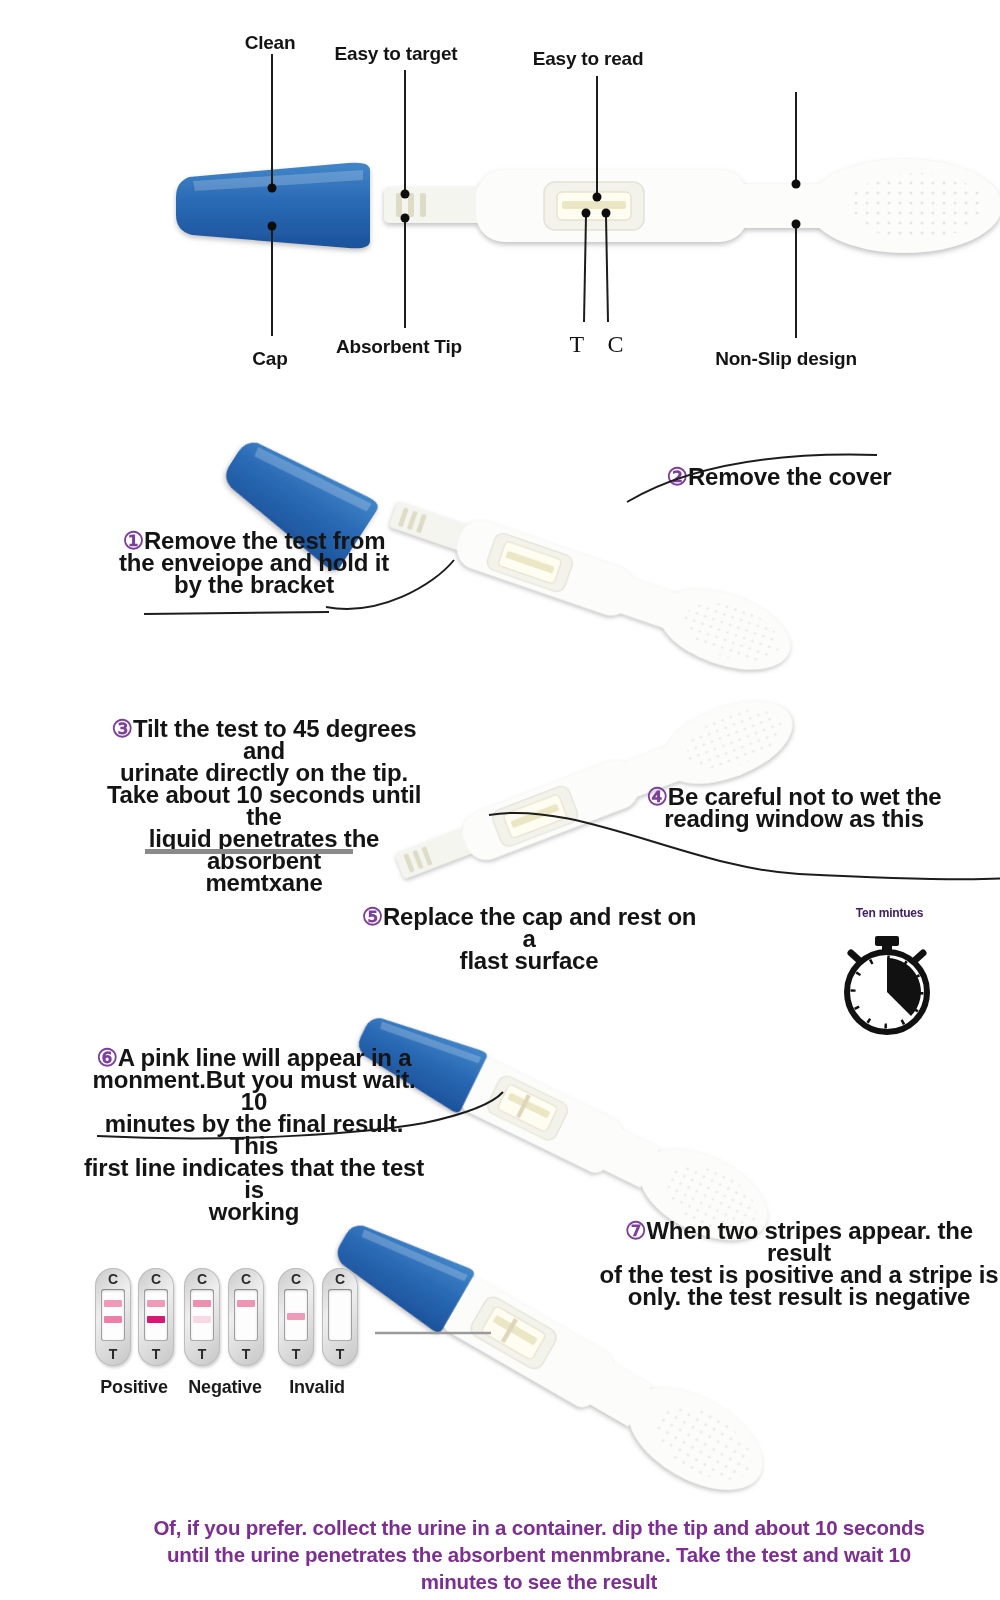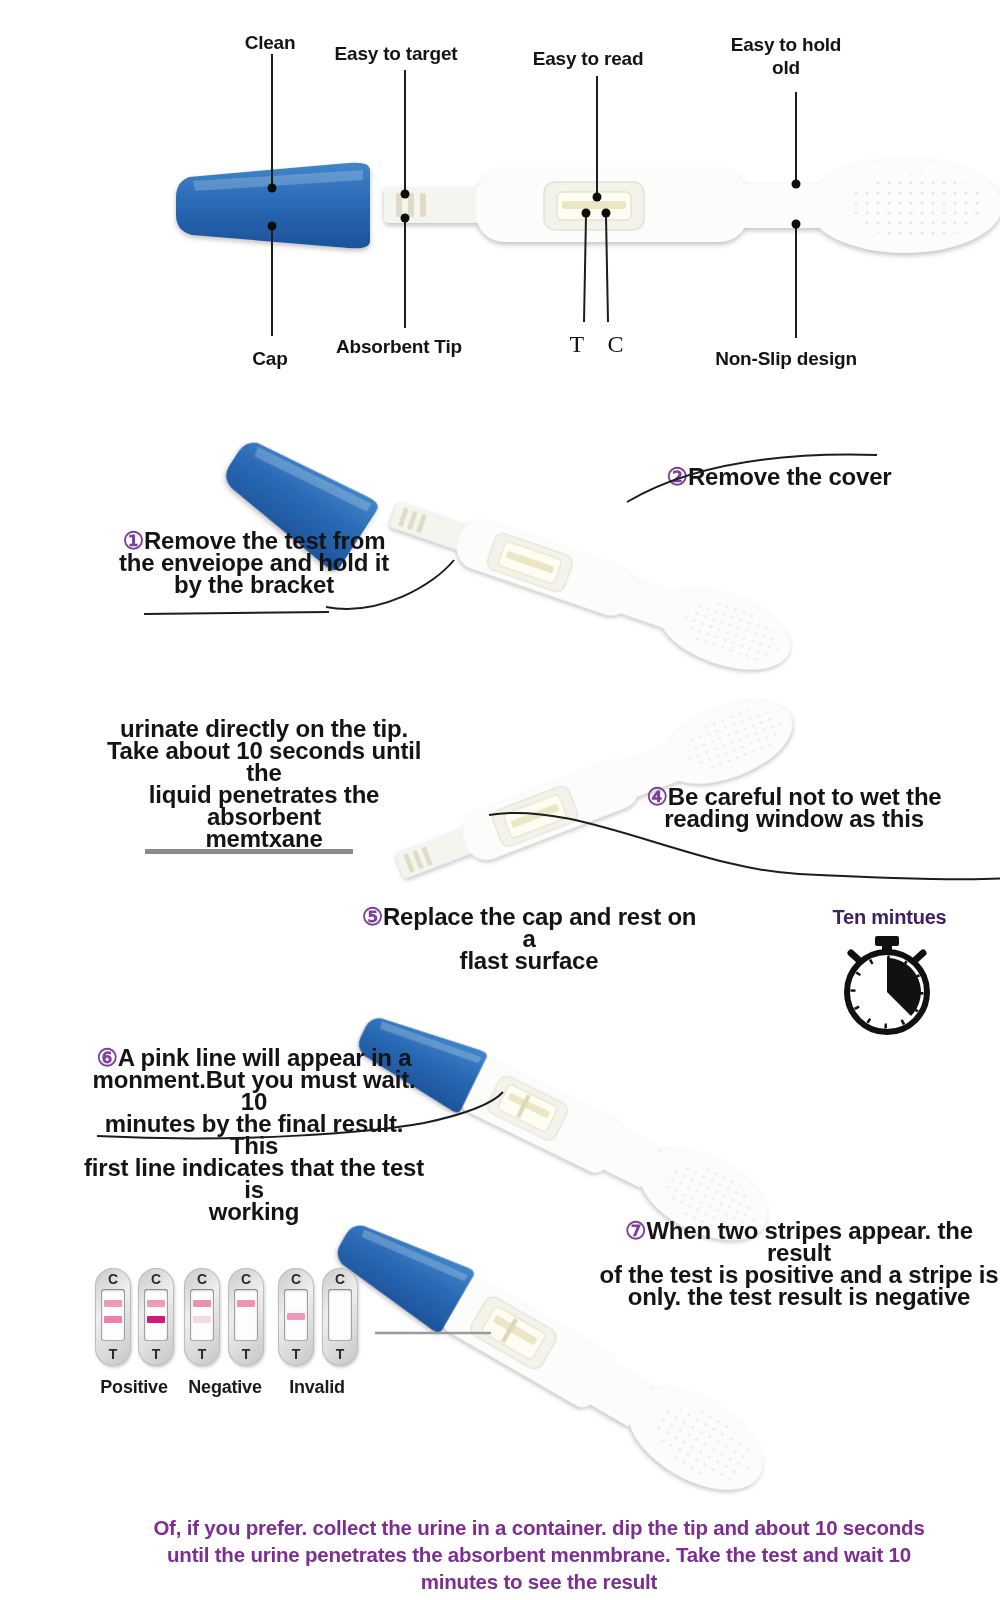--- a/index.html
+++ b/index.html
@@ -7,21 +7,21 @@
          font-family:"Liberation Sans",sans-serif;margin-left:39px;}
   svg.layer{position:absolute;left:0;top:0;pointer-events:none;}
   .gfx{z-index:1;}
   .callouts{z-index:5;}
   .txt{position:absolute;z-index:3;color:#141414;font-weight:700;text-align:center;
        letter-spacing:-0.2px;}
   .f-label{font-size:19px;line-height:23px;}
   .serifed{font-family:"Liberation Serif",serif;font-weight:400;font-size:24px;letter-spacing:9px;}
   .step{font-size:24px;line-height:22px;}
   .step .num{color:#7d3f9c;font-weight:700;}
-  .timer-label{font-size:20px;color:#402063;}
+  .timer-label{font-size:12px;color:#402063;}
   .footer{font-size:20.5px;line-height:27px;color:#7c2e91;}
   .result-label{font-size:18px;color:#1b1b1b;}
   .cassette{position:absolute;z-index:2;width:36px;height:98px;border-radius:18px;top:1268px;
             background:linear-gradient(135deg,#c9c9c9,#efefef 40%,#c6c6c6);
             box-shadow:inset 0 0 0 1px #bdbdbd,1px 2px 3px rgba(0,0,0,0.18);}
   .cassette .cl,.cassette .tl{position:absolute;left:0;width:100%;text-align:center;
             font-size:14px;font-weight:700;color:#2a2a2a;z-index:2;}
   .cassette .cl{top:3px;} .cassette .tl{bottom:4px;}
   .cassette .cwin{position:absolute;left:6px;right:6px;top:21px;bottom:25px;background:#fdfdfd;
             border-radius:3px;box-shadow:inset 0 1px 3px rgba(0,0,0,0.35),inset 0 0 0 1px #b5b5b5;}
@@ -117,38 +117,35 @@
       </g>
       <circle cx="848" cy="992" r="40" fill="#ffffff" stroke="#111" stroke-width="6"></circle>
       <circle cx="848" cy="992" r="34" fill="none" stroke="#111" stroke-width="5" stroke-dasharray="2.5 15.3"></circle>
       <path d="M848,992 L848,958 A34,34 0 0 1 872,1016 Z" fill="#111"></path>
     </g>
   </svg>
 
   <div class="txt f-label" style="left:181px;top:31px;width:100px;">Clean</div>
   <div class="txt f-label" style="left:267px;top:42px;width:180px;">Easy to target</div>
   <div class="txt f-label" style="left:459px;top:47px;width:180px;text-align:center;">Easy to read</div>
-  <div class="txt f-label" style="left:657px;top:33px;width:180px;">
-    <div>Easy to hold</div>
-    <div>old</div>
-  </div>
   <div class="txt f-label" style="left:181px;top:347px;width:100px;">Cap</div>
   <div class="txt f-label" style="left:260px;top:335px;width:200px;">Absorbent Tip</div>
   <div class="txt serifed" style="left:497px;top:331px;width:130px;">T C</div>
   <div class="txt f-label" style="left:647px;top:347px;width:200px;">Non-Slip design</div>
 
   <div class="txt step" style="left:70px;top:530px;width:290px;">
       <div><span class="num">①</span>Remove the test from</div>
       <div>the enveiope and hold it</div>
       <div>by the bracket</div>
     </div>
   <div class="txt step" style="left:610px;top:466px;width:260px;">
       <div><span class="num">②</span>Remove the cover</div>
     </div>
   <div class="txt step" style="left:55px;top:718px;width:340px;">
+      <div><span class="num">③</span>Tilt the test to 45 degrees and</div>
       <div>urinate directly on the tip.</div>
       <div>Take about 10 seconds until the</div>
       <div>liquid penetrates the absorbent</div>
       <div>memtxane</div>
     </div>
   <div class="txt step" style="left:600px;top:786px;width:310px;">
       <div><span class="num">④</span>Be careful not to wet the</div>
       <div>reading window as this</div>
     </div>
   <div class="txt step" style="left:320px;top:906px;width:340px;">

